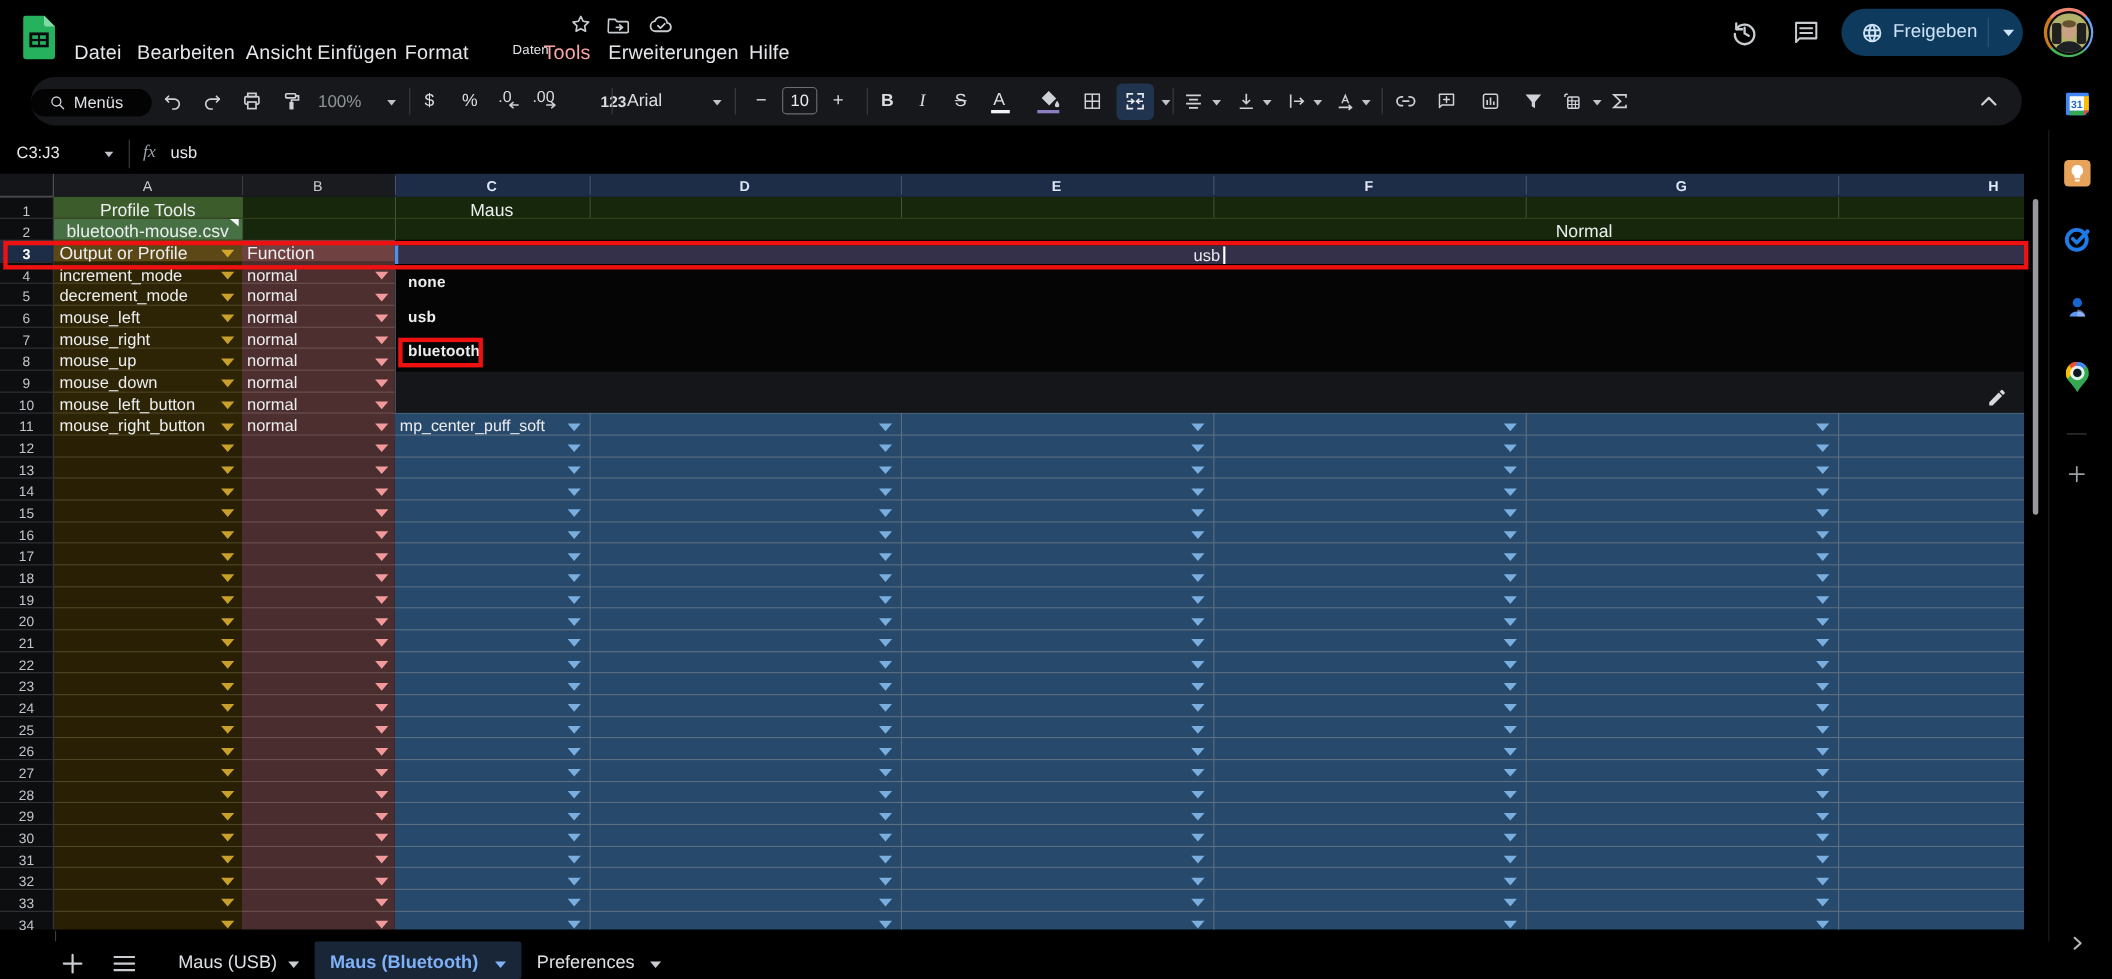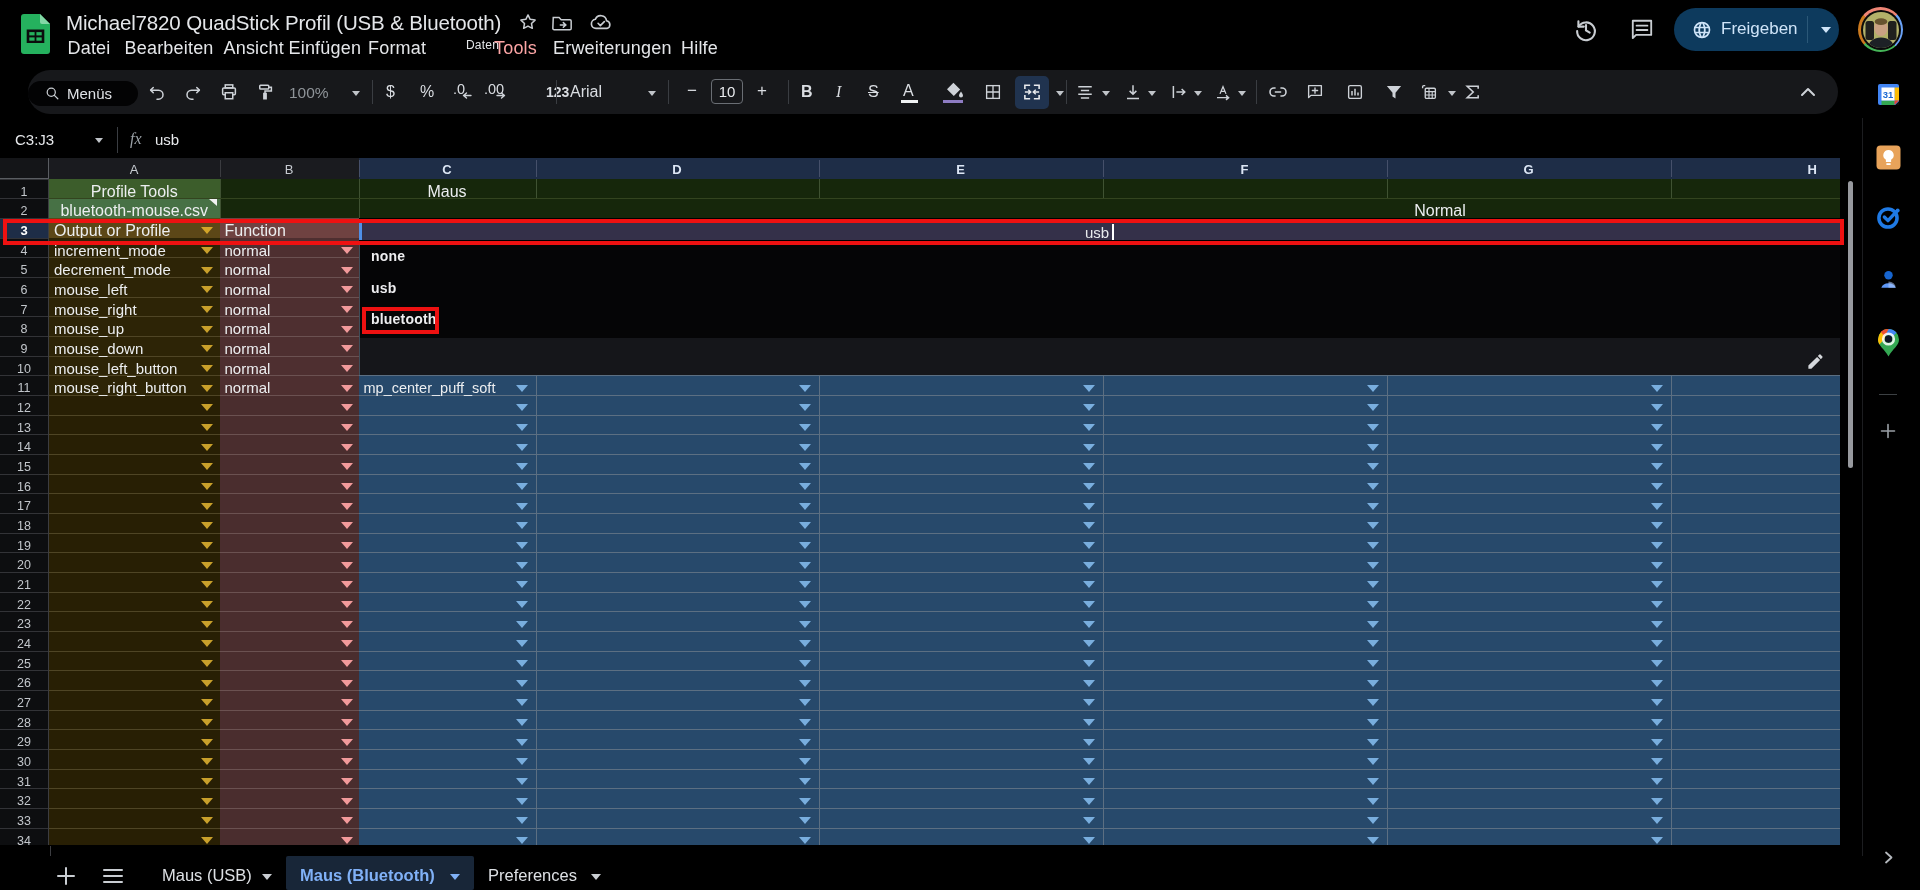--- a/index.html
+++ b/index.html
@@ -9,21 +9,20 @@
 
 <svg style="position:absolute;left:21px;top:13.5px" width="29" height="40" viewBox="0 0 29 40">
 <path d="M3 0 H19 L29 10 V37 a3 3 0 0 1 -3 3 H3 a3 3 0 0 1 -3 -3 V3 a3 3 0 0 1 3 -3 Z" fill="#25b15e"></path>
 <path d="M19 0 L29 10 H21 a2 2 0 0 1 -2 -2 Z" fill="#83d8a6"></path>
 <rect x="5.7" y="15.5" width="17.6" height="13.5" fill="#0b0c0d"></rect>
 <rect x="8.3" y="18.1" width="5.3" height="3.3" fill="#25b15e"></rect>
 <rect x="15.4" y="18.1" width="5.3" height="3.3" fill="#25b15e"></rect>
 <rect x="8.3" y="23.4" width="5.3" height="3.3" fill="#25b15e"></rect>
 <rect x="15.4" y="23.4" width="5.3" height="3.3" fill="#25b15e"></rect>
 </svg>
-<div style="position:absolute;left:66px;top:11px;font-size:20.5px;color:#e4e6e9;letter-spacing:-0.15px">Michael7820 QuadStick Profil (USB &amp; Bluetooth)</div>
 <svg style="position:absolute;left:518px;top:12px" width="20" height="20" viewBox="0 0 24 24" fill="none" stroke="#c9cdd2" stroke-width="1.8">
 <path d="M12 3.5l2.6 5.3 5.9.9-4.3 4.1 1 5.8L12 16.9l-5.2 2.7 1-5.8-4.3-4.1 5.9-.9z" stroke-linejoin="round"></path>
     </svg>
 <svg style="position:absolute;left:552px;top:14px" width="20" height="18" viewBox="0 0 24 20" fill="none" stroke="#c9cdd2" stroke-width="1.8">
 <path d="M1.5 3.5 h7 l2.5 2.5 h10.5 a1.5 1.5 0 0 1 1.5 1.5 v9 a1.5 1.5 0 0 1 -1.5 1.5 h-19 a1.5 1.5 0 0 1 -1.5 -1.5 Z"></path>
 <path d="M10 12.3 h6 M13.6 9.5 l3 2.8 -3 2.8" stroke-linecap="round"></path>
     </svg>
 <svg style="position:absolute;left:590px;top:14px" width="22" height="16" viewBox="0 0 24 17" fill="none" stroke="#c9cdd2" stroke-width="1.8">
 <path d="M6.5 15.5 a5 5 0 0 1 -0.6 -9.96 A6.3 6.3 0 0 1 18 7.1 a4.3 4.3 0 0 1 0.5 8.4 Z"></path>
 <path d="M8.8 9.9 l2.5 2.5 4.3-4.3" stroke-linecap="round" stroke-linejoin="round"></path>

